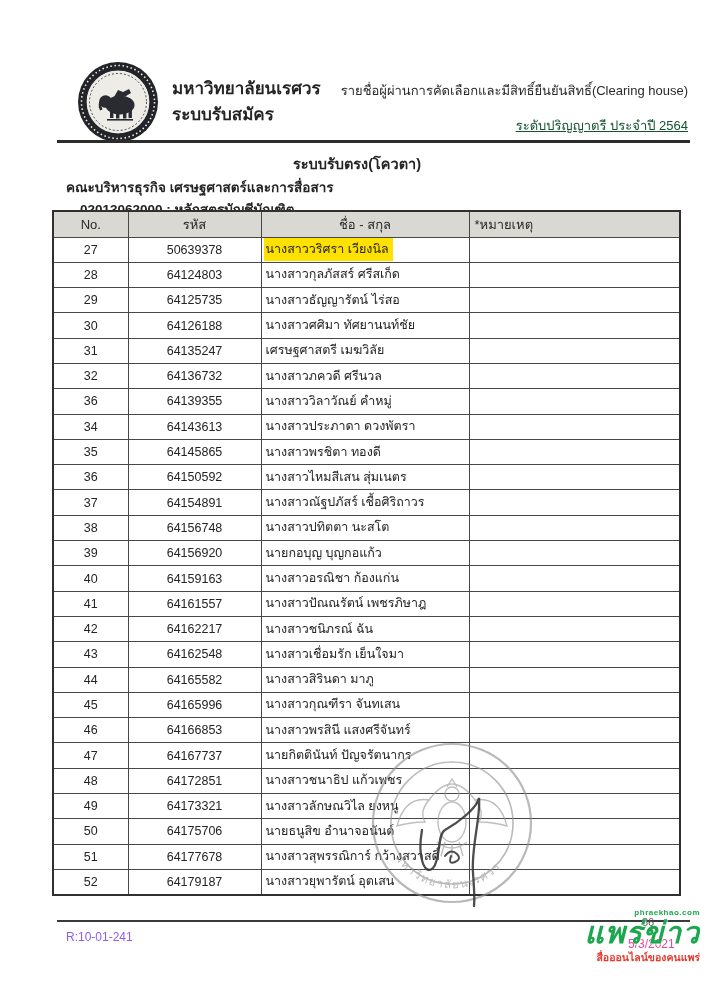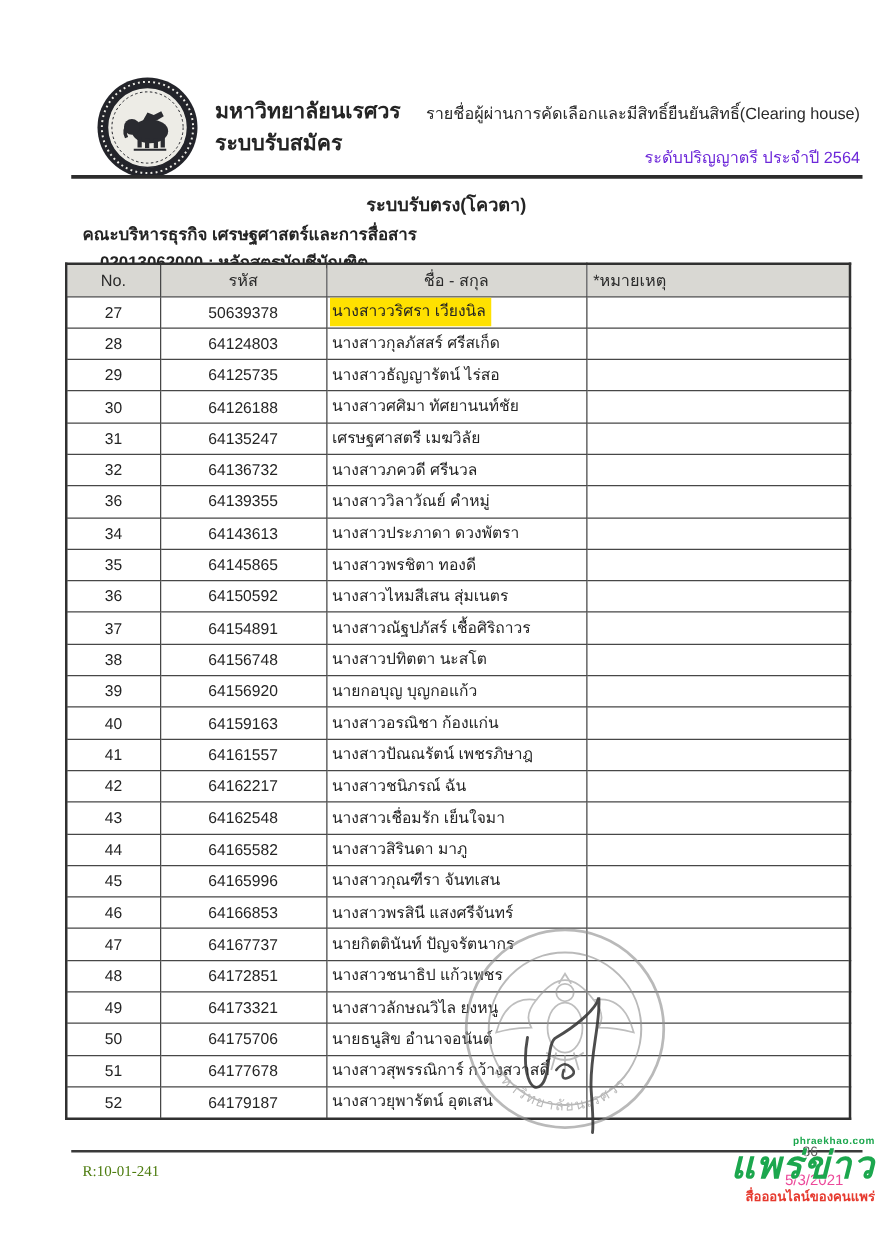--- a/index.html
+++ b/index.html
@@ -10,21 +10,21 @@
     font-family:"Liberation Sans", sans-serif;
     color:#1f1f1f;
     border-radius:13px;
   }
   
   .seal-logo { position:absolute; left:76px; top:60px; width:84px; height:84px; }
   .uni-block { position:absolute; left:172px; top:76px; line-height:1.55; }
   .uni-line { font-size:17px; font-weight:bold; color:#242424; }
   .doc-title-block { position:absolute; right:26px; top:80px; text-align:right; }
   .doc-title-1 { font-size:13px; color:#2a2a2a; }
-  .doc-title-2 { font-size:13px; color:#6d28d9; margin-top:14px; }
+  .doc-title-2 { font-size:13px; color:#14532d; margin-top:14px;text-decoration:underline; }
   .rule-thick { position:absolute; left:57px; top:140px; width:633px; height:3px; background:#2c2c2c; }
   .round-title { position:absolute; left:0; top:152px; width:714px; text-align:center;
                  font-size:14.5px; font-weight:bold; color:#242424; }
   .faculty-line { position:absolute; left:66px; top:176px; font-size:13.5px; font-weight:bold; color:#242424; }
   .program-line { position:absolute; left:80px; top:198px; font-size:13.5px; font-weight:bold; color:#242424; }
   
   .table-wrap { position:absolute; left:52px; top:210px; width:502px; }
   table.results { border-collapse:collapse; table-layout:fixed; width:627px; }
   table.results col.c-no { width:75px; }
   table.results col.c-code { width:133px; }
@@ -43,21 +43,21 @@
   table.results tbody tr { height:25.3px; }
   table.results td { font-size:12.5px; vertical-align:middle; }
   td.td-no, td.td-code { text-align:center; color:#242424; }
   td.td-name { text-align:left; font-size:13px; padding-left:2px; color:#242424; }
   .name-text { display:inline-block; padding:1px 4px 2px 2px; }
   .name-text.hl { background:var(--hl,#ffe100); }
   
   .stamp { position:absolute; left:367px; top:738px; width:170px; height:170px; pointer-events:none; }
   
   .rule-footer { position:absolute; left:57px; top:920px; width:633px; height:2px; background:#3a3a3a; }
-  .footer-ref { position:absolute; left:66px; top:930px; font-size:12px; color:#4d7c0f;font-family:Liberation Serif, serif; }
+  .footer-ref { position:absolute; left:66px; top:930px; font-size:12px; color:#8b5cf6; }
   .frag-1 { position:absolute; left:642px; top:916px; font-size:11px; color:#5a5a5a; }
   .frag-2 { position:absolute; left:628px; top:937px; font-size:12px; color:#ec4899; }
   .watermark { position:absolute; left:540px; top:908px; width:160px;text-align:right; }
   .wm-url { font-size:8px; font-weight:bold; color:var(--wm-green,#1ca74e); letter-spacing:0.5px; margin-left:8px; }
   .wm-brand { font-size:30px; font-weight:bold; font-style:italic; color:var(--wm-green,#1ca74e);
               line-height:1.05; letter-spacing:1px; text-shadow:1px 1px 0 rgba(255,255,255,0.6); }
   .wm-tagline { font-size:10.5px; font-weight:bold; color:var(--wm-red,#e6392e); margin-top:0px; margin-left:6px; }
 </style>
 </head>
 <body>

